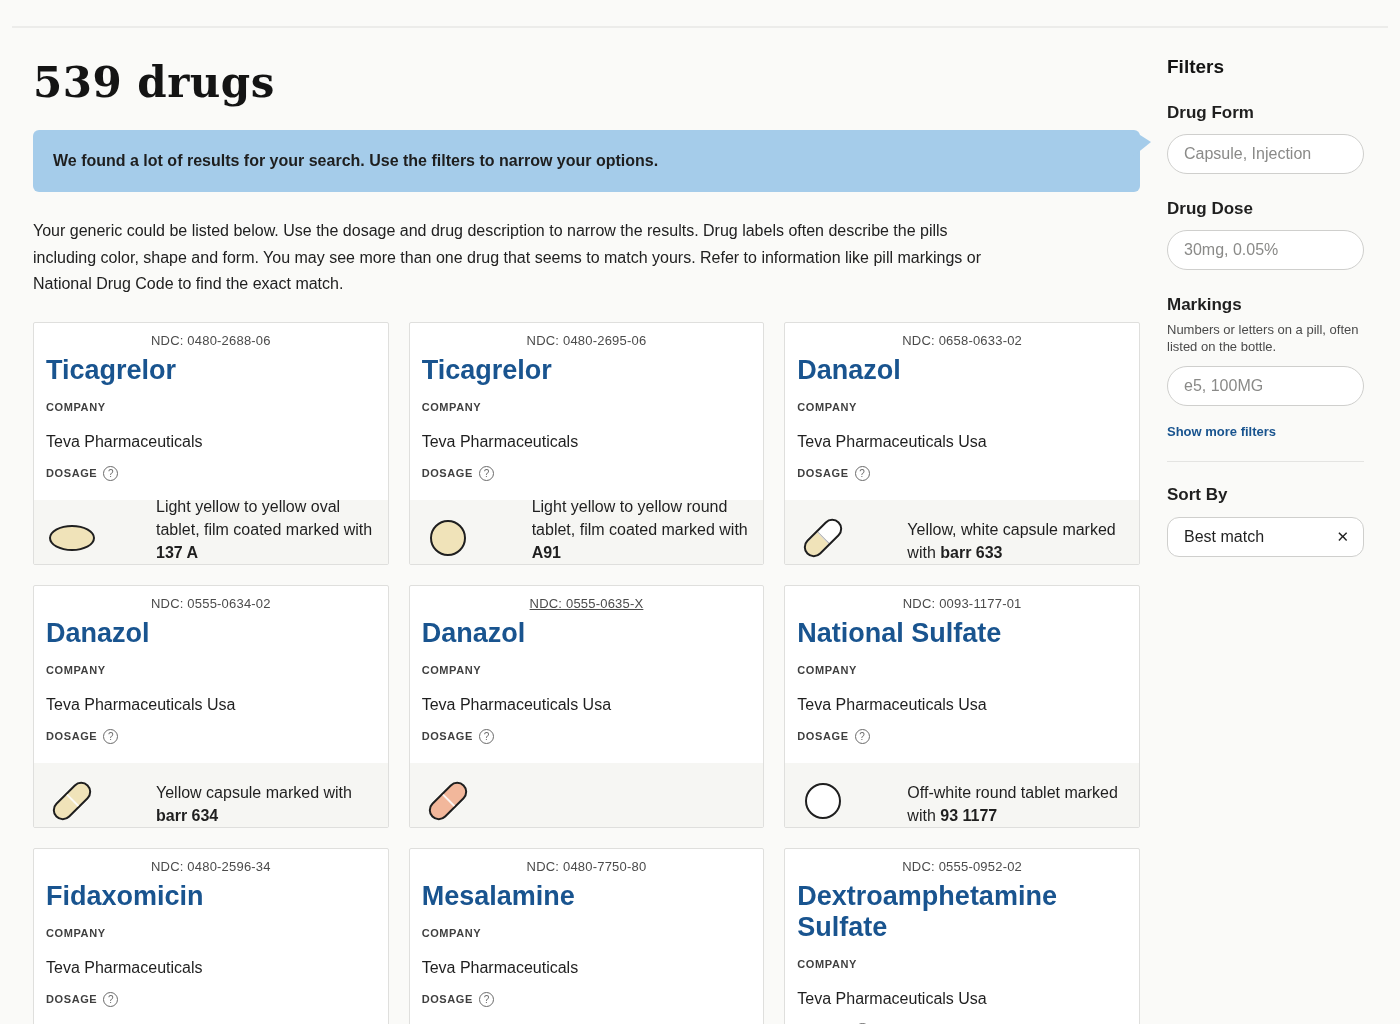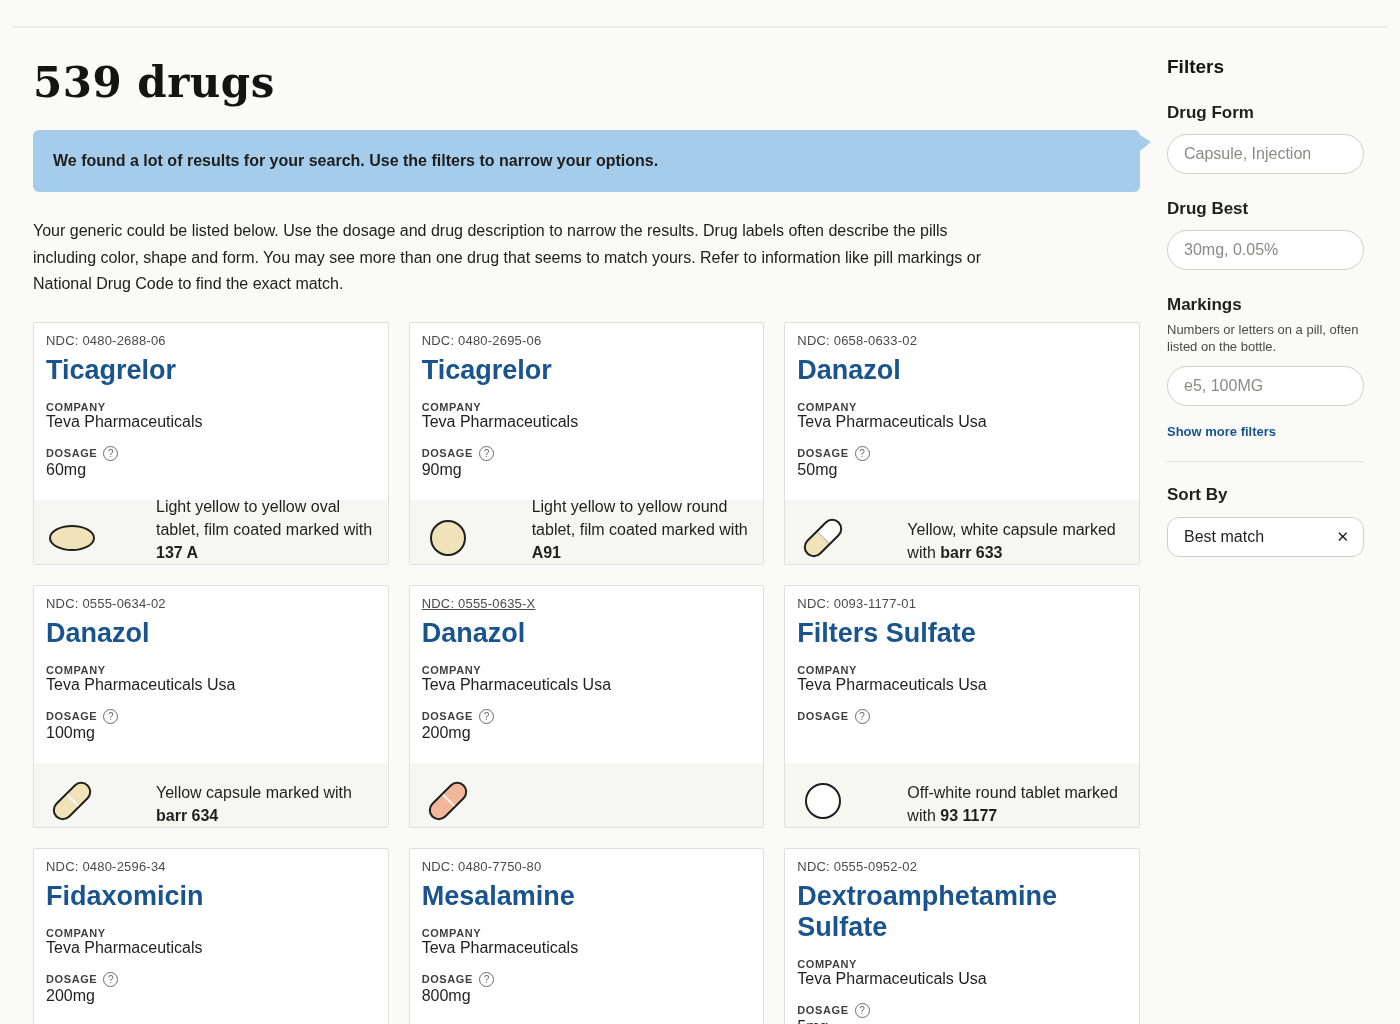--- a/index.html
+++ b/index.html
@@ -39,28 +39,28 @@
   .cards {
     margin-top:24px;
     display:grid; grid-template-columns:repeat(3,1fr);
     gap:20px; grid-auto-rows:243px;
   }
   .card {
     position:relative; background:#FFFFFF;
     border:1px solid #DFDFDD; border-radius:2px;
     padding:10px 12px; overflow:hidden;
   }
-  .ndc { text-align:left; font-size:13px; color:#4B4B4B; letter-spacing:.2px; }
+  .ndc { text-align:center; font-size:13px; color:#4B4B4B; letter-spacing:.2px; }
   .ndc.hovered { text-decoration:underline; }
   .drug-name { margin-top:7px; font-size:27px; font-weight:bold; color:#19548F; cursor:pointer; }
   .field-label {
     margin-top:15px; font-size:11px; font-weight:bold; color:#3F3F3F;
     letter-spacing:.6px; display:flex; align-items:center; gap:6px;
   }
-  .field-value { margin-top:0; font-size:16px; color:#1F1F1F; }
+  .field-value { margin-top:20px; font-size:16px; color:#1F1F1F; }
   .help-icon {
     width:15px; height:15px; border:1.3px solid #6B6B6B; border-radius:50%;
     color:#6B6B6B; font-size:10px; font-weight:normal; letter-spacing:0;
     display:inline-flex; align-items:center; justify-content:center; cursor:pointer;
   }
 
   .desc {
     position:absolute; left:0; right:0; bottom:0; height:64px;
     background:#F6F6F3; display:flex; align-items:flex-end; padding:0 12px;gap:48px;
   }
@@ -204,21 +204,21 @@
         <div class="field-value">200mg</div>
         <div class="desc">
           <span class="pill-box">
               <span class="pill" data-icon="capsule-orange"></span>
             </span>
         </div>
       </div>
 
       <div class="card">
         <div class="ndc">NDC: 0093-1177-01</div>
-        <div class="drug-name">Filters Sulfate</div>
+        <div class="drug-name">National Sulfate</div>
         <div class="field-label">COMPANY</div>
         <div class="field-value">Teva Pharmaceuticals Usa</div>
         <div class="field-label">
           <span>DOSAGE</span>
           <span class="help-icon">?</span>
         </div>
         <div class="desc">
           <span class="pill-box">
               <span class="pill" data-icon="round-tablet-white"></span>
             </span>
@@ -267,21 +267,21 @@
 
     </div>
   </main>
 
   <aside>
     <div class="filters-heading">Filters</div>
 
     <div class="f-label">Drug Form</div>
     <input class="f-input" type="text" placeholder="Capsule, Injection" style="">
 
-    <div class="f-label">Drug Best</div>
+    <div class="f-label">Drug Dose</div>
     <input class="f-input" type="text" placeholder="30mg, 0.05%" style="">
 
     <div class="f-label">Markings</div>
     <div class="f-help">Numbers or letters on a pill, often listed on the bottle.</div>
     <input class="f-input" type="text" placeholder="e5, 100MG" style="">
 
     <span class="show-more">Show more filters</span>
 
     <div class="side-divider"></div>
 

